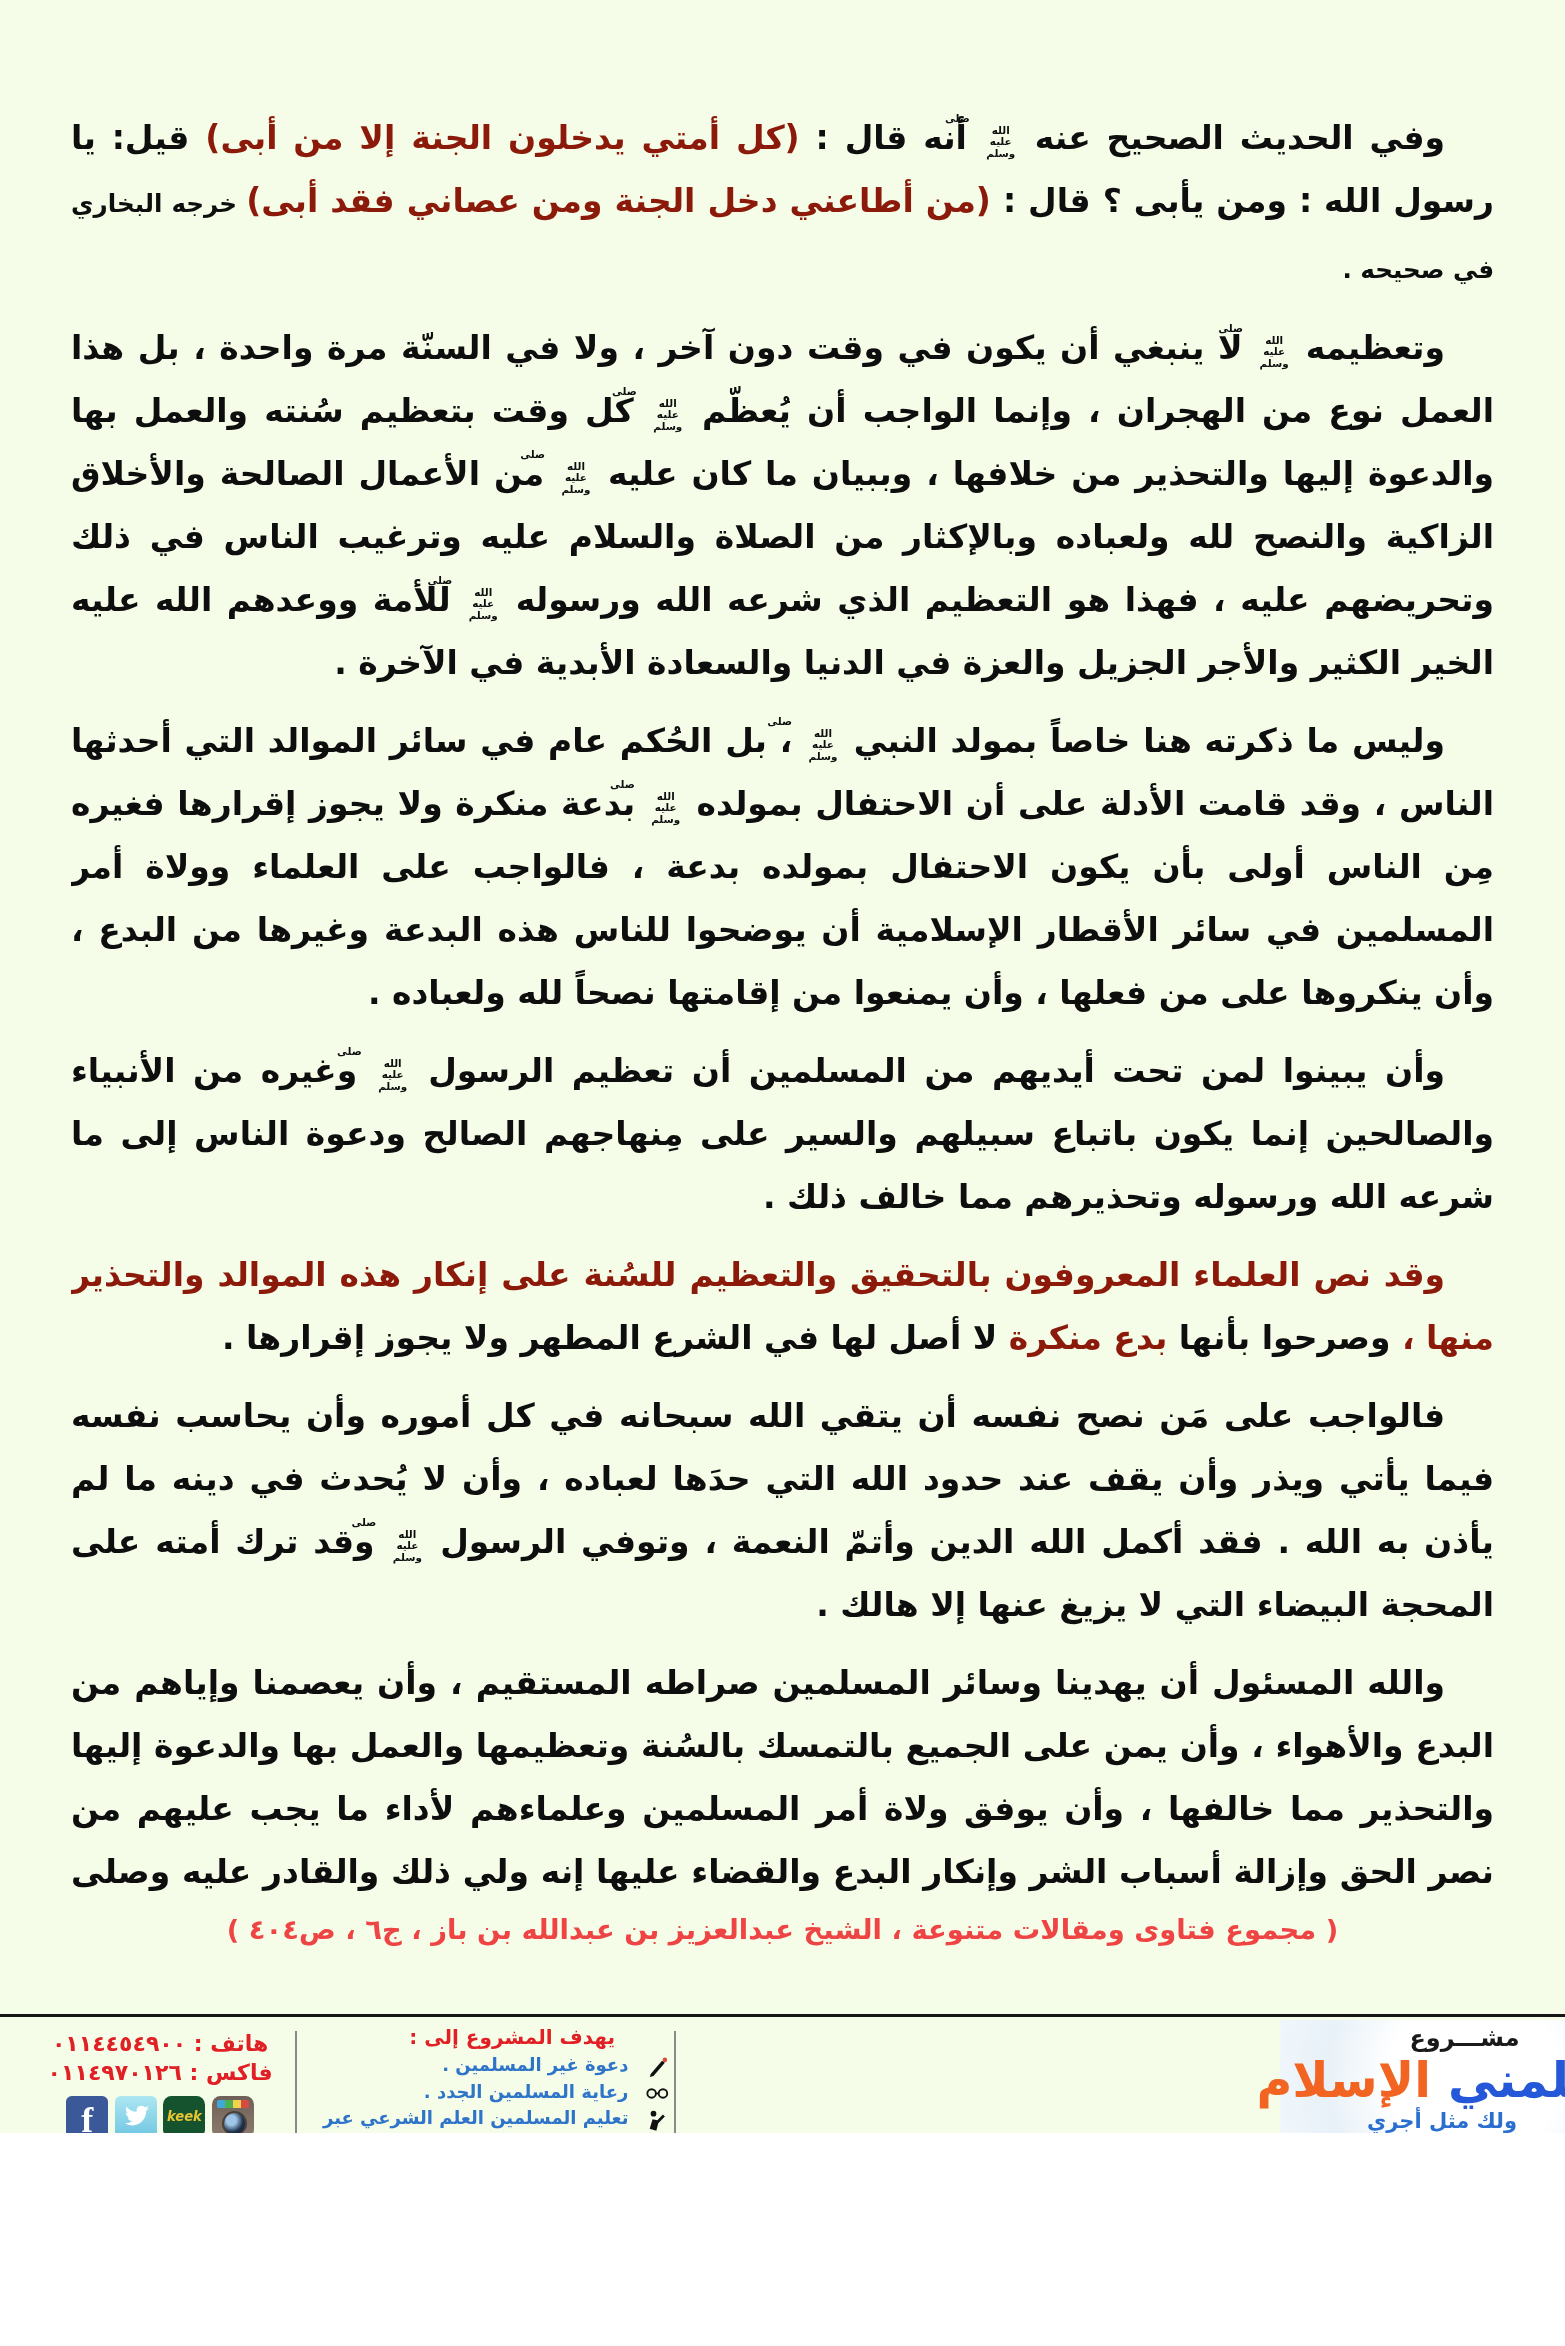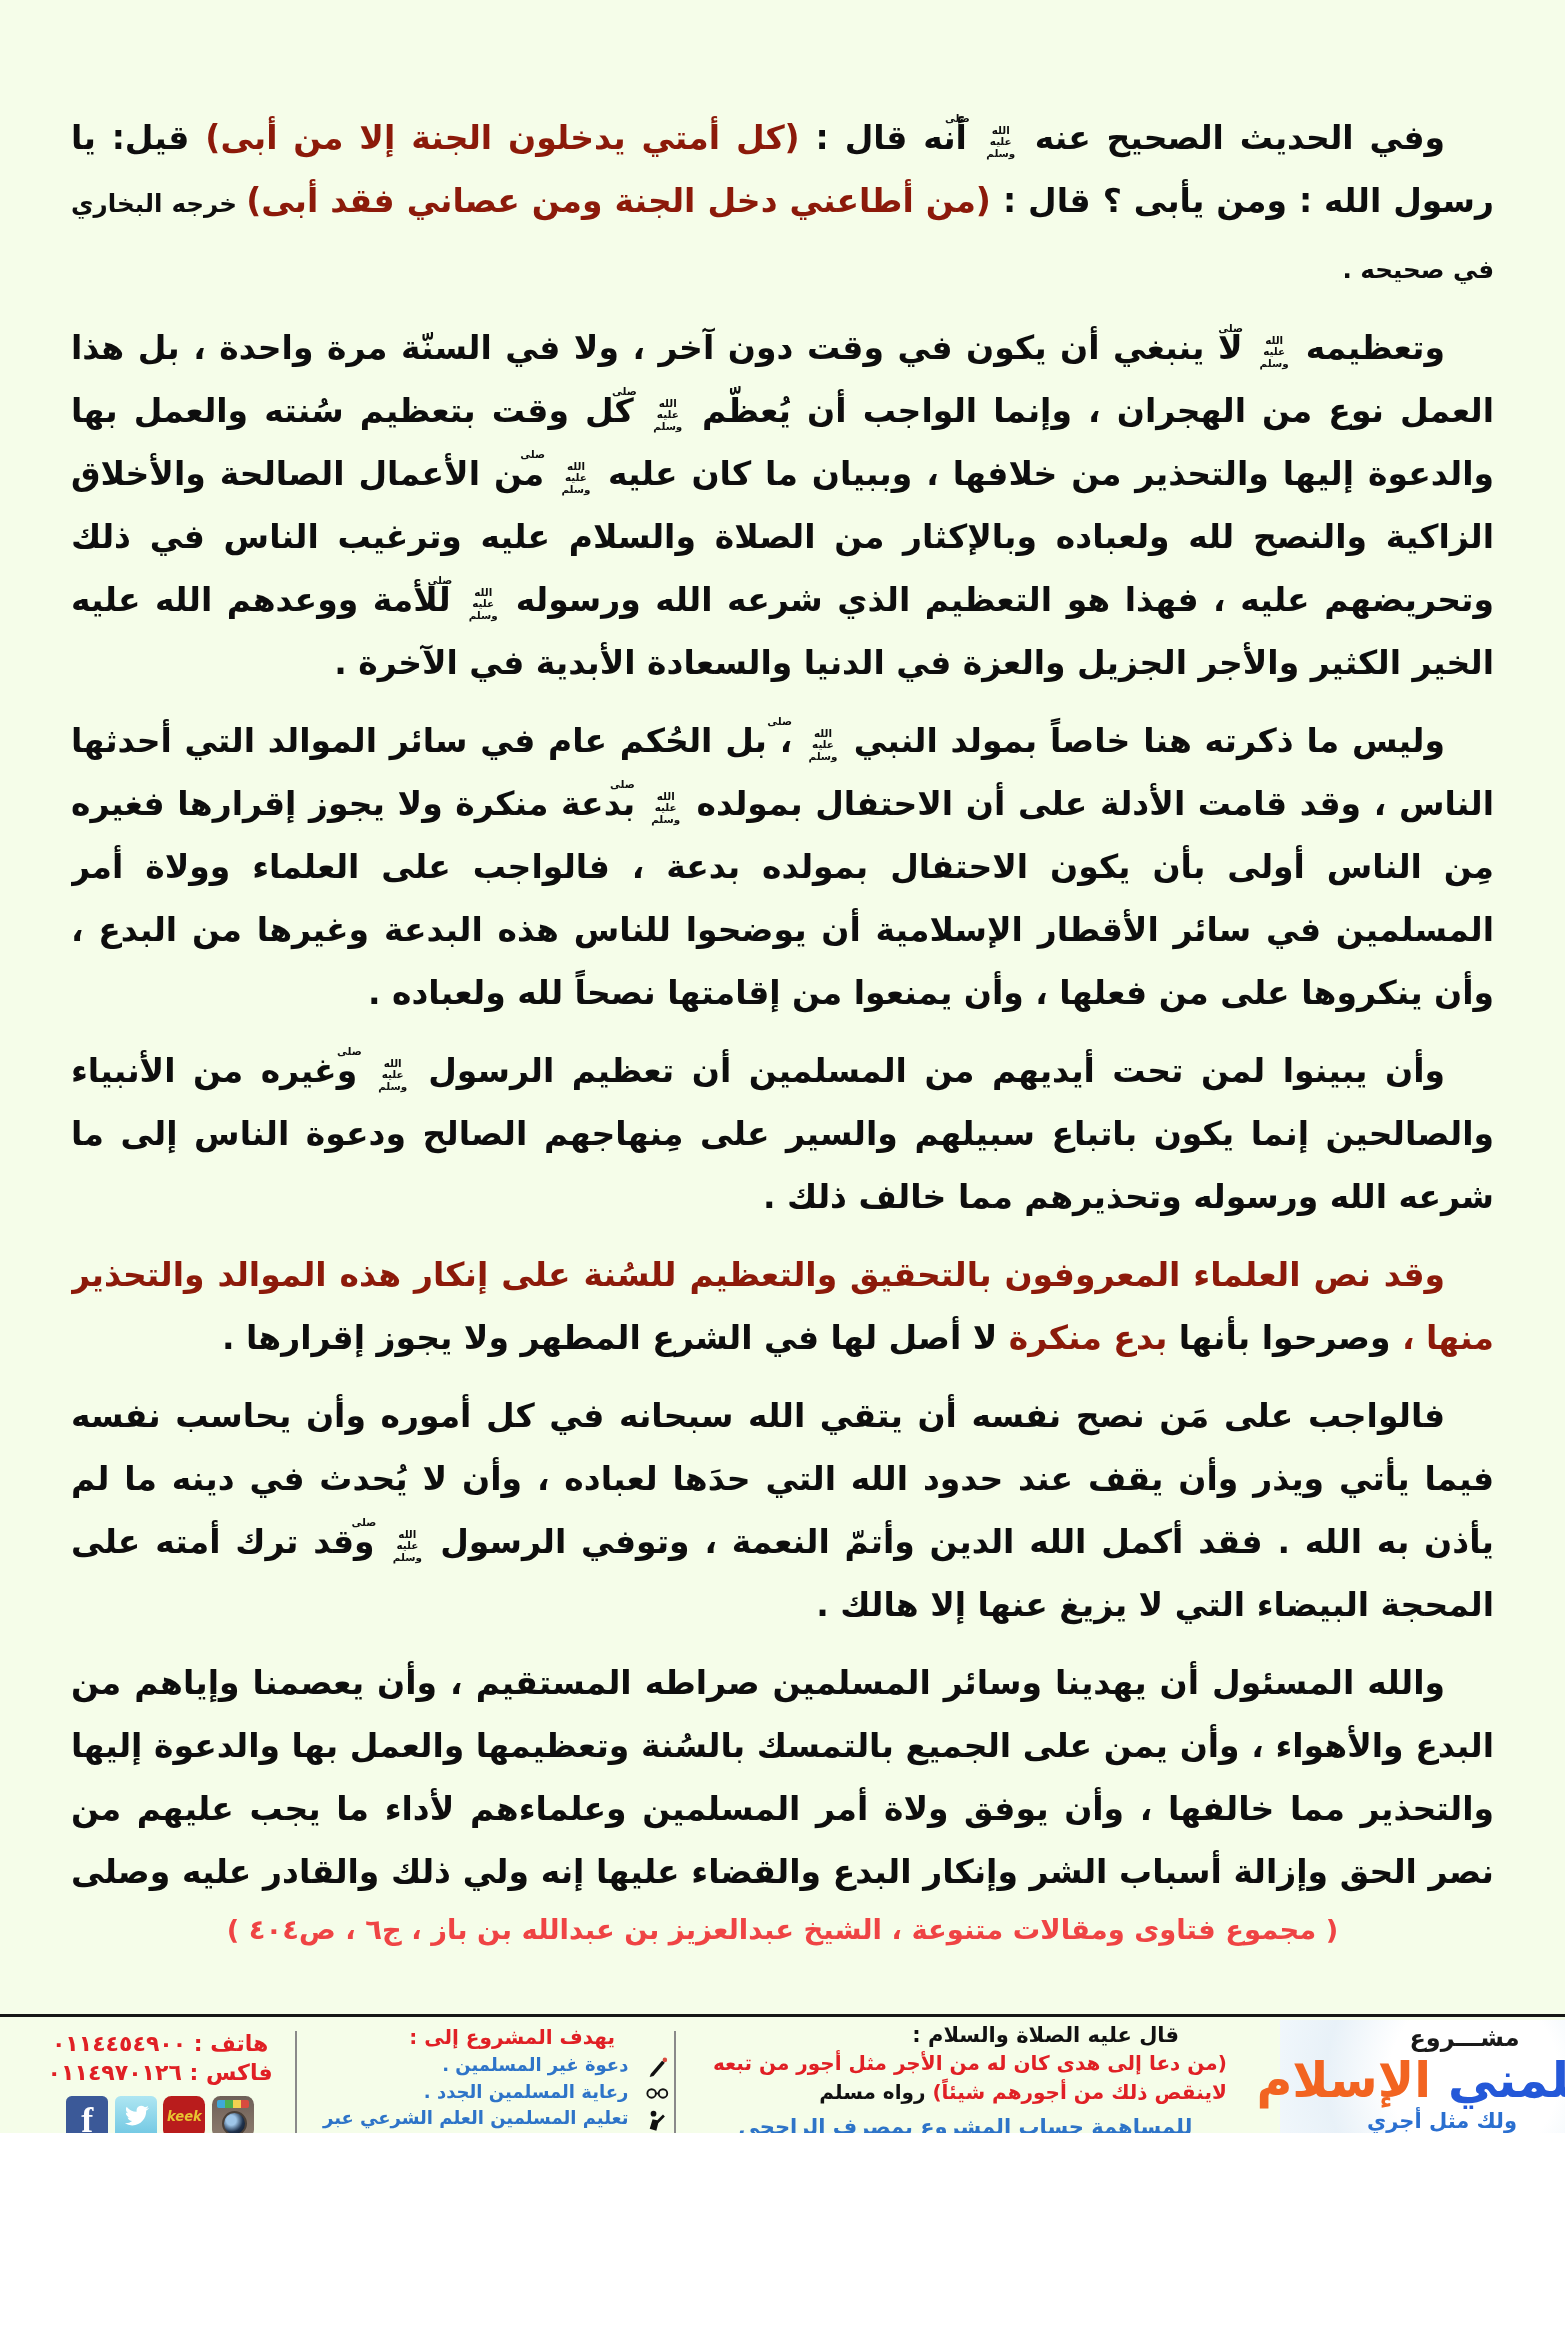--- a/index.html
+++ b/index.html
@@ -26,21 +26,21 @@
   #vdiv1{left:295px;} #vdiv2{left:674px;}
 
   
   #contact{position:absolute;left:24.6px;top:2029px;width:271px;text-align:center;direction:rtl;}
   .phline{color:#e02025;font-weight:700;font-size:22px;line-height:29px;white-space:nowrap;}
   #social{display:flex;direction:ltr;justify-content:center;gap:6.6px;margin-top:8.5px;}
   .sq{width:42px;height:42px;border-radius:5.7px;position:relative;display:flex;align-items:center;justify-content:center;}
   #fb{background:#3b5998;}
   #fb .f{color:#fff;font-family:"Liberation Serif",serif;font-weight:700;font-size:36px;line-height:1;margin-top:7.6px;}
   #tw{background:linear-gradient(#aee6f2,#6ec6e2);}
-  #kk{background:#b91c1c;border-radius:8.5px;}
+  #kk{background:#14532d;border-radius:8.5px;}
   #kk .kt{color:#e8c531;font-weight:700;font-style:italic;font-size:13.2px;letter-spacing:0;}
   #ig{background:linear-gradient(#6e6058,#8d7c6e);border-radius:8.5px;overflow:hidden;}
   #ig .bar{position:absolute;top:4.7px;left:4.7px;right:4.7px;height:7.6px;border-radius:1.9px;
            background:linear-gradient(90deg,#3fa9d8 0 25%,#4caf50 25% 50%,#f3d250 50% 75%,#d84b3f 75% 100%);}
   #ig .lens{position:absolute;top:15px;left:10.4px;width:21px;height:21px;border-radius:50%;
             background:radial-gradient(circle at 35% 35%,#9fc6e8 0 25%,#20334d 60%,#0c1320 100%);border:2.8px solid #4a4038;}
   #handle{margin-top:5.7px;font-family:"Liberation Serif",serif;font-size:24.6px;letter-spacing:0.9px;color:#000000;}
 
   
   #goals{position:absolute;left:318px;top:2025px;width:352px;direction:rtl;}
@@ -158,29 +158,20 @@
     </div>
     <div class="goal">
       <svg class="gicon" width="24.6" height="21" viewBox="0 0 26 22">
         <path d="M3 4c4-2 8-2 10 0v14c-2-2-6-2-10 0z" fill="#f26421" stroke="#111" stroke-width="1.5"></path>
         <path d="M23 4c-4-2-8-2-10 0v14c2-2 6-2 10 0z" fill="#fff" stroke="#111" stroke-width="1.5"></path>
       </svg>
       <div class="gtext"><span class="seg-bl">طباعة وتوزيع الكتاب والشريط بعدة لغات .</span></div>
     </div>
   </div>
 
-  <div id="hadith">
-    <div id="hadith-intro">قال عليه الصلاة والسلام :</div>
-    <div id="hadith-text">
-      <span class="red">(من دعا إلى هدى كان له من الأجر مثل أجور من تبعه لاينقص ذلك من أجورهم شيئاً)</span>
-      <span class="blk"> رواه مسلم</span>
-    </div>
-    <div id="donate">للمساهمة حساب المشروع بمصرف الراجحي</div>
-    <div id="account">٢٩٦٦٠٨٠١٠٠٧٨٢٠٥</div>
-  </div>
 
   <div id="logo">
     <div id="logo-top">مشـــروع</div>
     <div id="logo-name">
       <span class="blue">علمني</span>
       <span class="orange">الإسلام</span>
     </div>
     <div id="logo-tag">ولك مثل أجري</div>
   </div>
 

